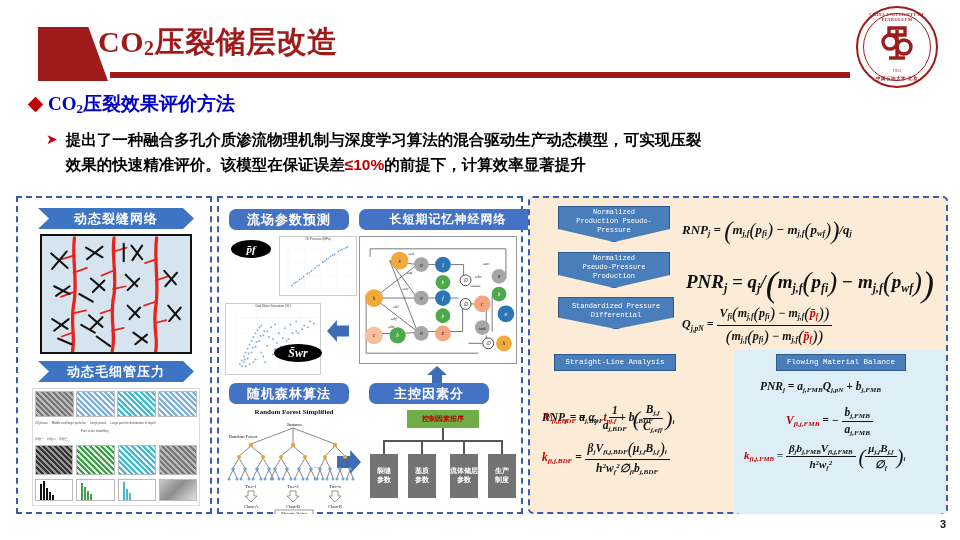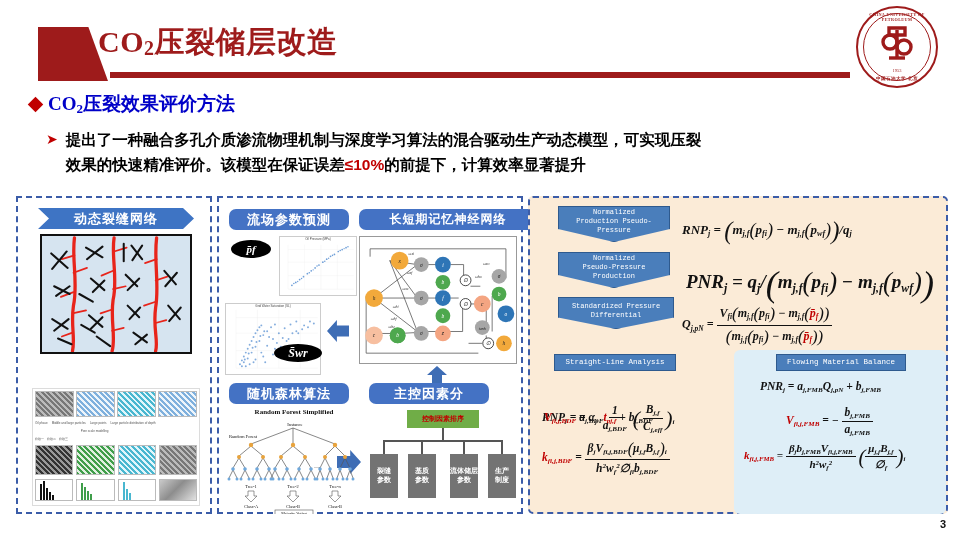--- a/index.html
+++ b/index.html
@@ -309,20 +309,25 @@
         <path d="M101 74 L90 86"></path>
       <path d="M16 106 L30 112"></path>
         <path d="M56 104 L70 114"></path>
       <path d="M94 100 L108 110"></path>
         <path d="M108 102 L96 112"></path>
       <path d="M38 60 L52 68"></path>
         <path d="M40 92 L54 100"></path>
     </g>
   </svg>
 
+  <div id="lp-banner2">
+    <div class="chev">
+        <span>动态毛细管压力</span>
+      </div>
+  </div>
 
   <div id="cap-press">
     <div class="cp-row">
       <div class="cp-thumb t-gray"></div>
         <div class="cp-thumb t-blue"></div>
       <div class="cp-thumb t-cyan"></div>
         <div class="cp-thumb t-blue"></div>
     </div>
     <div class="cp-row" style="gap:4px;">
       <div class="cp-cap">Oil phase</div>

